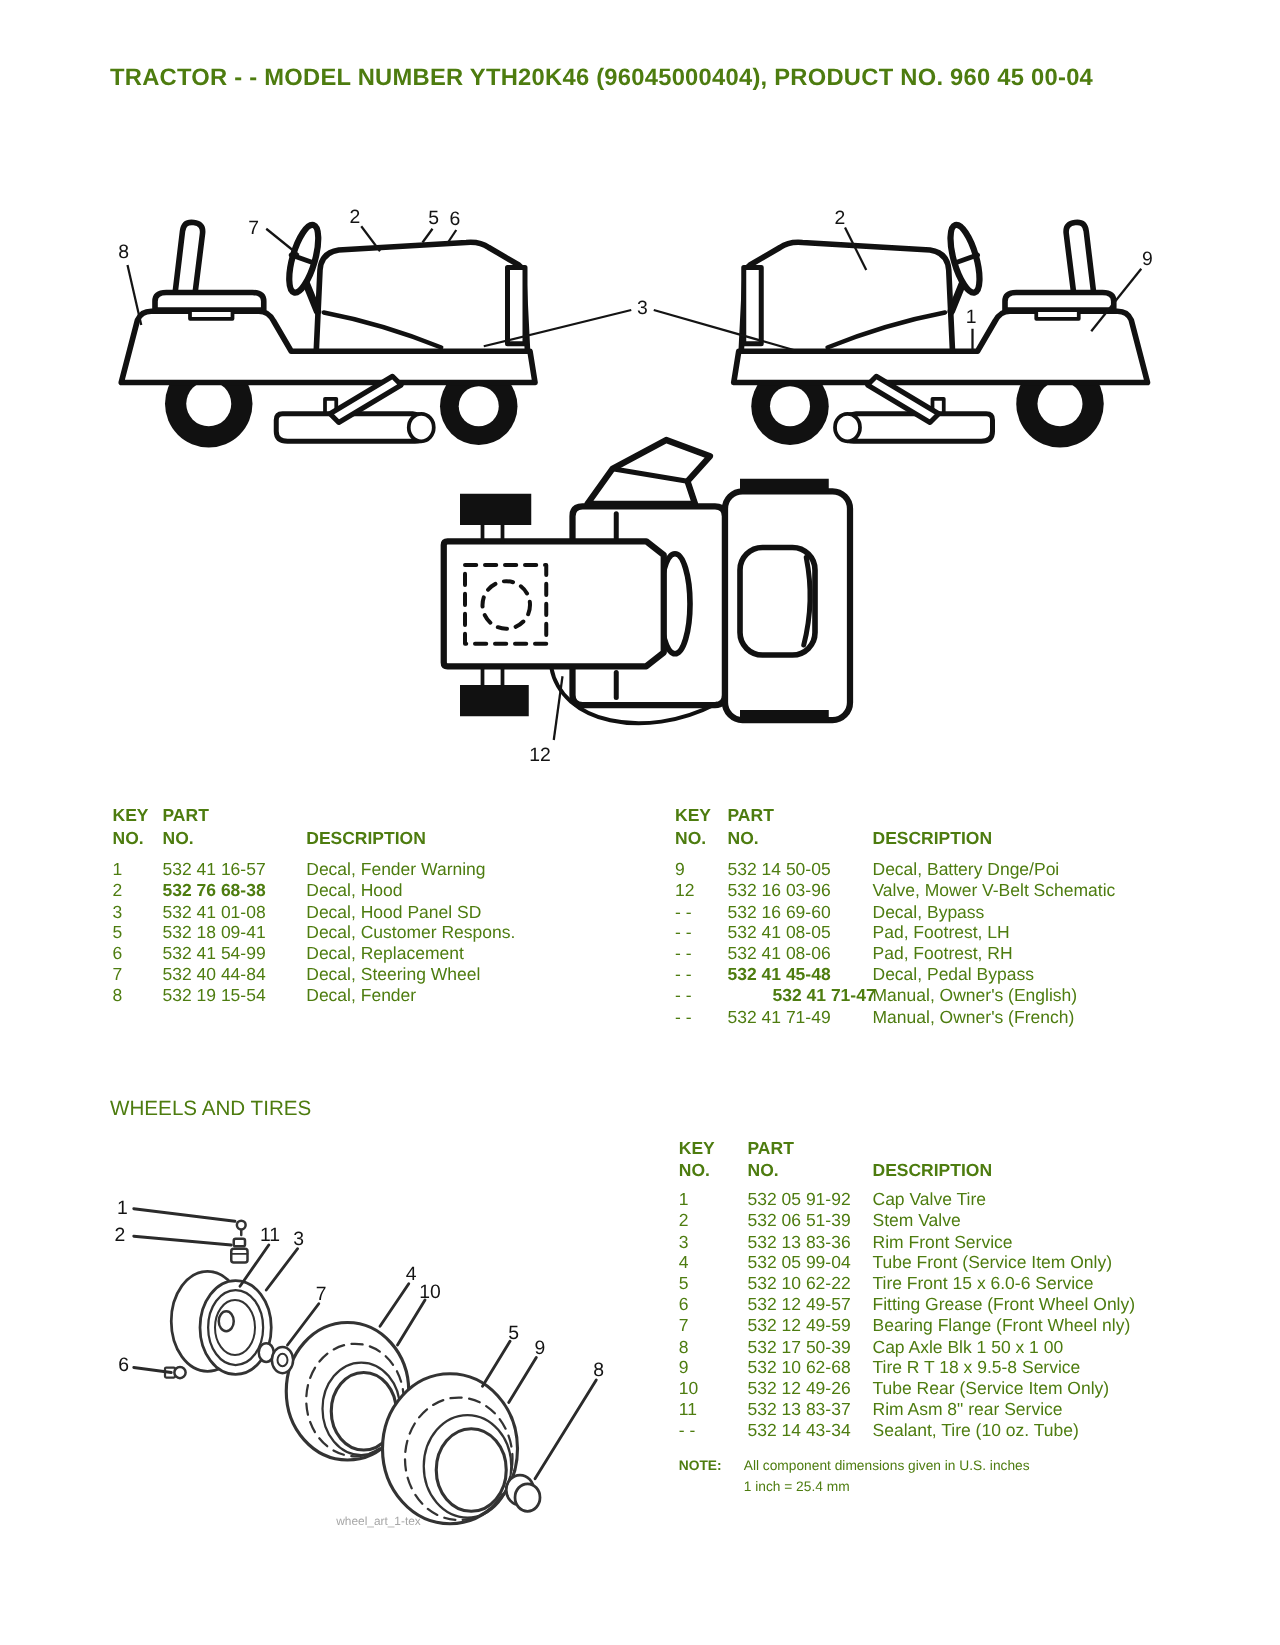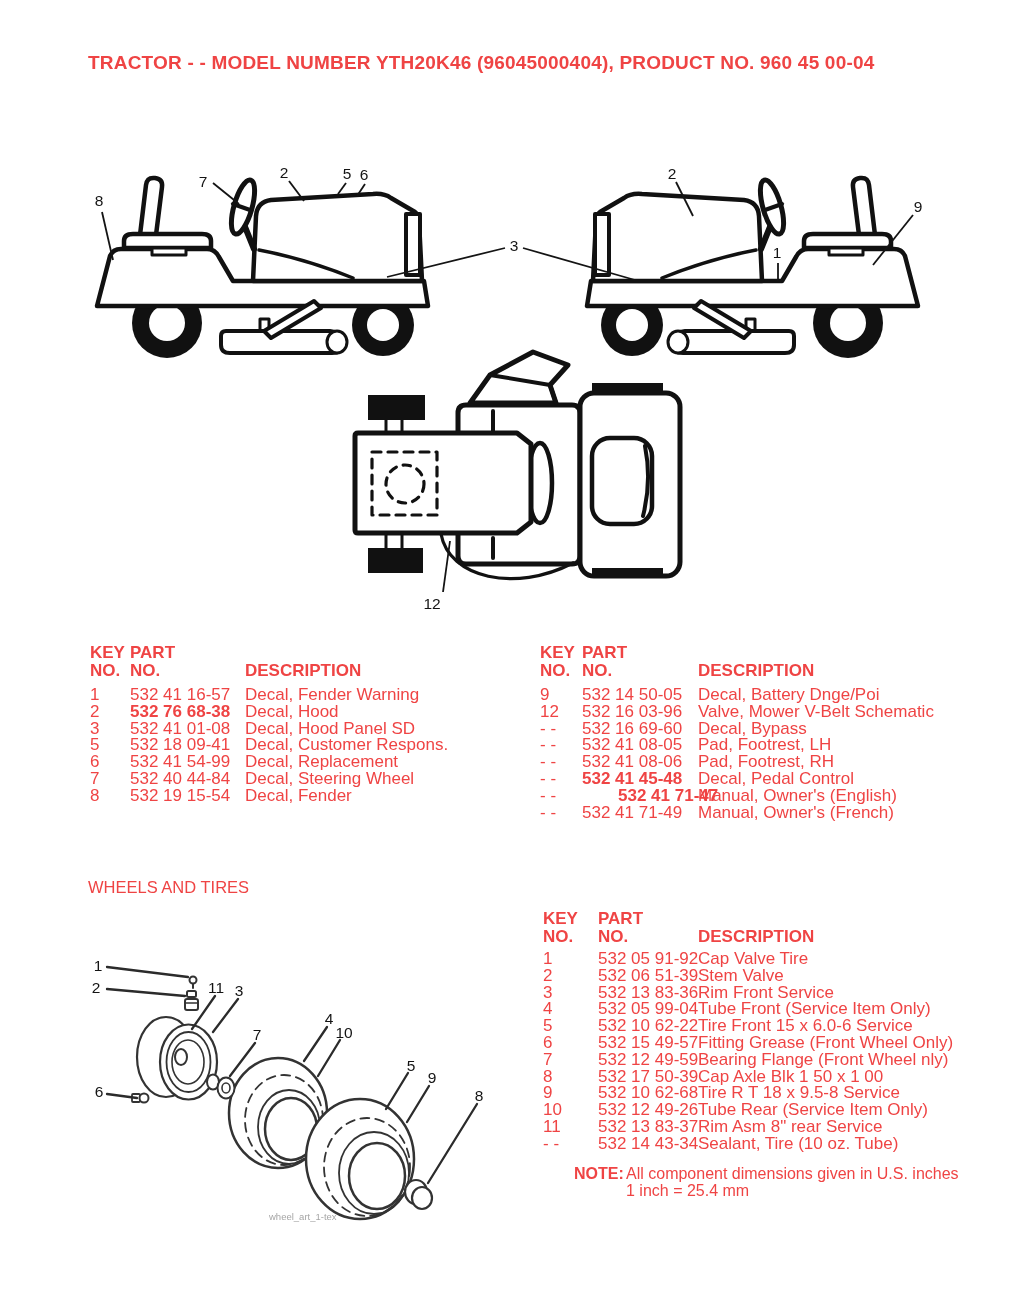--- a/index.html
+++ b/index.html
@@ -1,27 +1,27 @@
 <!DOCTYPE html>
 <html><head>
 <meta charset="utf-8">
 <style>
   html,body{margin:0;padding:0;background:#e8e8e8;}
   #page{position:relative;width:1024px;height:1316px;background:#ffffff;margin:0 auto;
-        font-family:"Liberation Sans",sans-serif;color:#ef4444;overflow:hidden;}
+        font-family:"Liberation Sans",sans-serif;color:#4d7c0f;overflow:hidden;}
   .abs{position:absolute;}
   .title1{font-size:19px;font-weight:700;letter-spacing:.2px;white-space:nowrap;}
   .title2{font-size:17px;font-weight:700;margin-top:7px;}
   .sect-title{font-size:16.5px;font-weight:400;}
-  .tbl{position:absolute;font-size:17px;line-height:16.8px;}
+  .tbl{position:absolute;font-size:14px;line-height:16.8px;}
   .thead{display:grid;grid-template-columns:var(--ck) var(--cp) 1fr;font-weight:700;line-height:17.5px;}
   .rows{margin-top:8px;}
   .trow{display:grid;grid-template-columns:var(--ck) var(--cp) 1fr;}
   .cell{white-space:nowrap;}
-  .note{position:absolute;display:grid;grid-template-columns:52px 1fr;font-size:16px;line-height:17px;margin-left:31px;}
+  .note{position:absolute;display:grid;grid-template-columns:52px 1fr;font-size:11px;line-height:17px;}
   .note-label{font-weight:700;}
   .pageno{position:absolute;left:0;width:1024px;text-align:center;font-size:15px;font-weight:600;}
   svg{position:absolute;display:block;}
   svg text{font-family:"Liberation Sans",sans-serif;font-size:15.5px;fill:#141414;font-weight:400;}
   .ink{stroke:#111;fill:#fff;}
   .ldr{stroke:#141414;stroke-width:1.8;fill:none;}
   .ldr2{stroke:#2b2b2b;stroke-width:2.3;fill:none;}
   .thin{stroke:#333;fill:#fff;}
   .cap{font-size:9.5px;fill:#a6a6a6;}
 </style>
@@ -205,21 +205,21 @@
 
         <div class="trow">
           <span class="cell">- -</span>
           <span class="cell">532 41 08-06</span>
           <span class="cell">Pad, Footrest, RH</span>
         </div>
 
         <div class="trow">
           <span class="cell">- -</span>
           <span class="cell" style="font-weight: 700;">532 41 45-48</span>
-          <span class="cell">Decal, Pedal Control</span>
+          <span class="cell">Decal, Pedal Bypass</span>
         </div>
 
         <div class="trow">
           <span class="cell">- -</span>
           <span class="cell" style="font-weight: 700; margin-left: 36px;">532 41 71-47</span>
           <span class="cell">Manual, Owner's (English)</span>
         </div>
 
         <div class="trow">
           <span class="cell">- -</span>
@@ -348,21 +348,21 @@
         </div>
 
         <div class="trow">
           <span class="cell">5</span>
           <span class="cell">532 10 62-22</span>
           <span class="cell">Tire Front 15 x 6.0-6 Service</span>
         </div>
 
         <div class="trow">
           <span class="cell">6</span>
-          <span class="cell">532 15 49-57</span>
+          <span class="cell">532 12 49-57</span>
           <span class="cell">Fitting Grease (Front Wheel Only)</span>
         </div>
 
         <div class="trow">
           <span class="cell">7</span>
           <span class="cell">532 12 49-59</span>
           <span class="cell">Bearing Flange (Front Wheel nly)</span>
         </div>
 
         <div class="trow">

